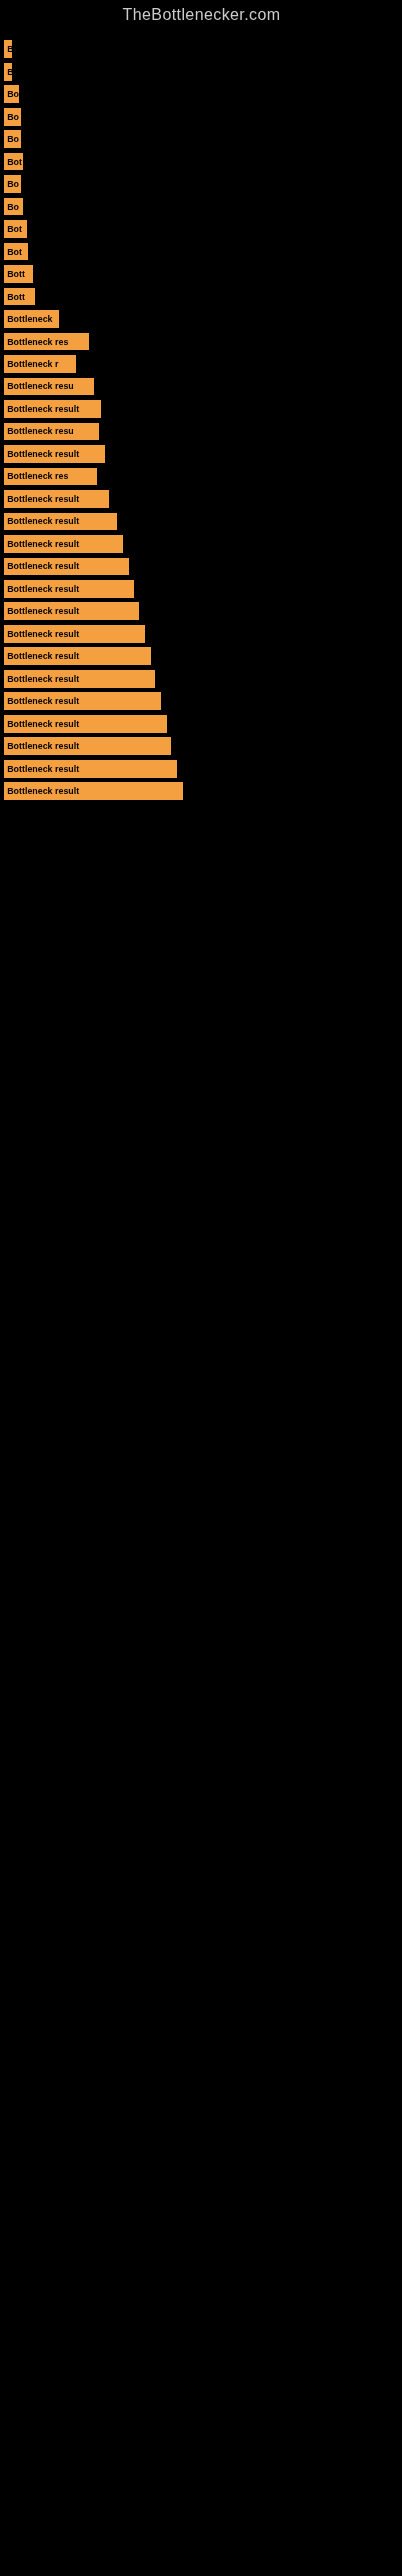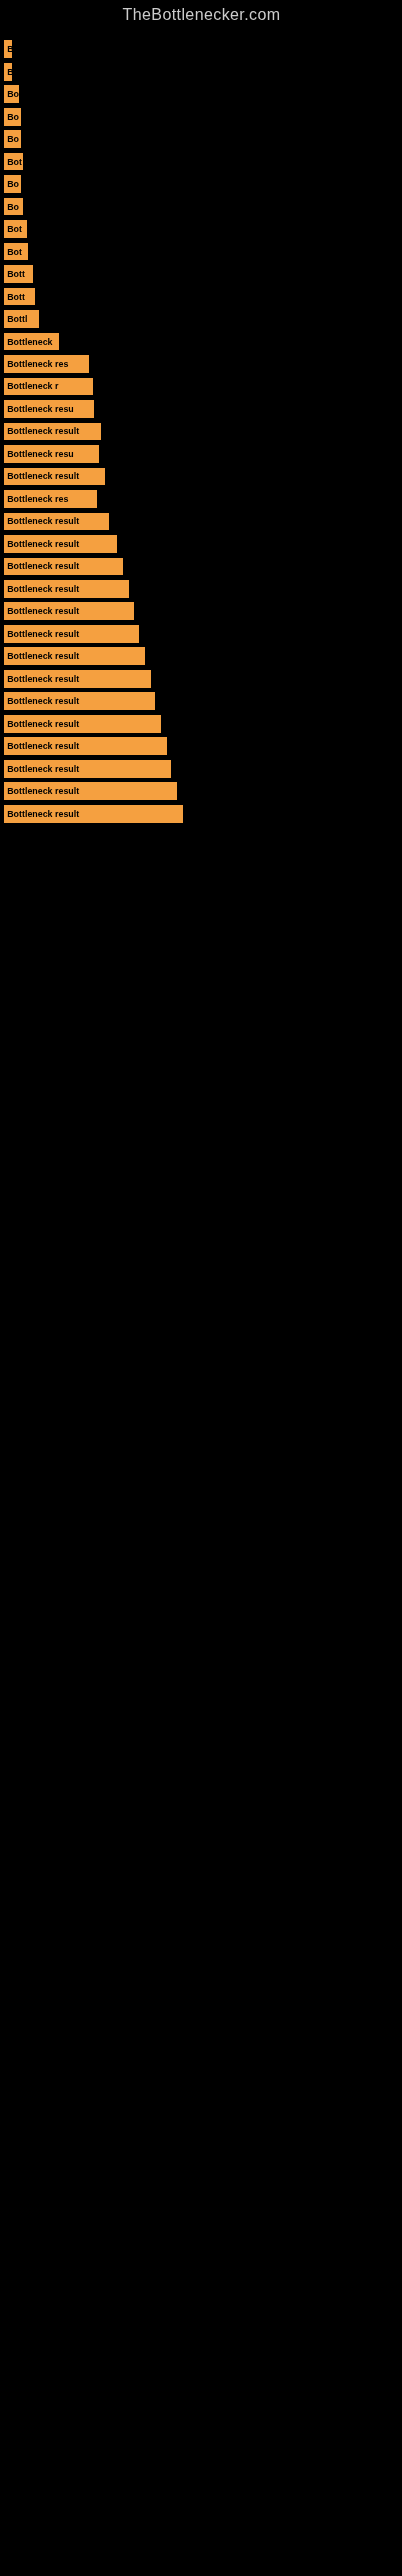--- a/index.html
+++ b/index.html
@@ -71,30 +71,27 @@
     <div class="bar-container">
       <div class="bar-label" style="width: 24px;">Bot</div>
     </div>
     <div class="bar-container">
       <div class="bar-label" style="width: 29px;">Bott</div>
     </div>
     <div class="bar-container">
       <div class="bar-label" style="width: 31px;">Bott</div>
     </div>
     <div class="bar-container">
-      <div class="bar-label" style="width: 35px;">Bottl</div>
-    </div>
-    <div class="bar-container">
       <div class="bar-label" style="width: 55px;">Bottleneck</div>
     </div>
     <div class="bar-container">
       <div class="bar-label" style="width: 85px;">Bottleneck res</div>
     </div>
     <div class="bar-container">
-      <div class="bar-label" style="width: 89px;">Bottleneck r</div>
+      <div class="bar-label" style="width: 72px;">Bottleneck r</div>
     </div>
     <div class="bar-container">
       <div class="bar-label" style="width: 90px;">Bottleneck resu</div>
     </div>
     <div class="bar-container">
       <div class="bar-label" style="width: 97px;">Bottleneck result</div>
     </div>
     <div class="bar-container">
       <div class="bar-label" style="width: 95px;">Bottleneck resu</div>
     </div>

